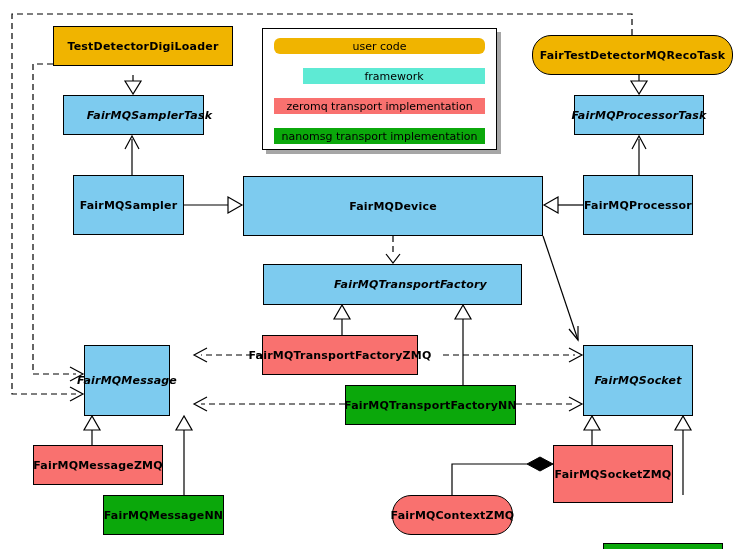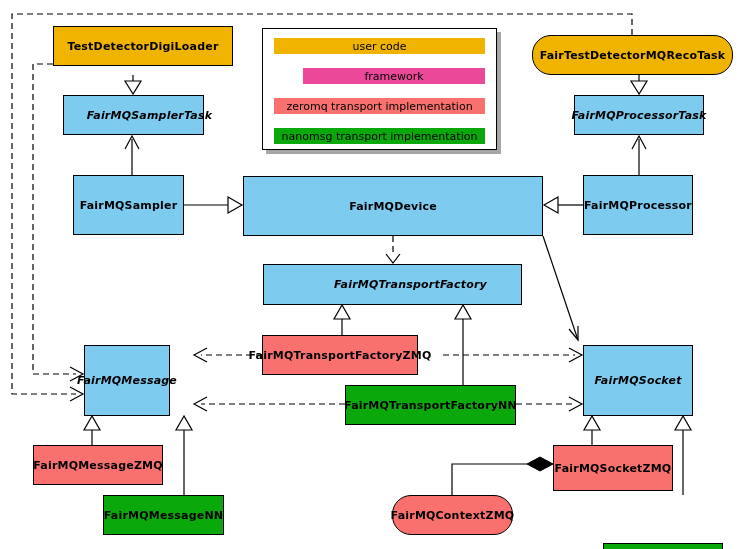--- a/index.html
+++ b/index.html
@@ -38,21 +38,21 @@
   #nd-sampler      {left:73px;  top:175px; width:111px; height:60px;}
   #nd-device       {left:243px; top:176px; width:300px; height:60px;}
   #nd-processor    {left:583px; top:175px; width:110px; height:60px;}
   #nd-factory      {left:263px; top:264px; width:259px; height:41px;}
   #nd-factoryzmq   {left:262px; top:335px; width:156px; height:40px;}
   #nd-factorynn    {left:345px; top:385px; width:171px; height:40px;}
   #nd-message      {left:84px;  top:345px; width:86px; height:71px;}
   #nd-socket       {left:583px; top:345px; width:110px; height:71px;}
   #nd-messagezmq   {left:33px;  top:445px; width:130px; height:40px;}
   #nd-messagenn    {left:103px; top:495px; width:121px; height:40px;}
-  #nd-socketzmq    {left:553px; top:445px; width:120px; height:46px;}
+  #nd-socketzmq    {left:553px; top:445px; width:120px; height:58px;}
   #nd-socketnn     {left:603px; top:495px; width:120px; height:40px;}
   #nd-contextzmq   {left:392px; top:495px; width:121px; height:40px;}
 </style>
 </head>
 <body>
 
 <div class="stage">
 
   <svg class="wires" aria-hidden="true">
 
@@ -156,22 +156,22 @@
       <polygon class="tri" points="683,416 675,430 691,430"></polygon>
     </g>
 
     <g>
       <path class="wire" d="M452 495 V464 H527"></path>
       <polygon class="diamond" points="527,464 540,457 553,464 540,471"></polygon>
     </g>
   </svg>
 
   <div class="legend">
-    <div class="legend-bar" style="background-color: rgb(240, 180, 0);">user code</div>
-    <div class="legend-bar" style="background-color: #ec4899; margin-left: 29px;">framework</div>
+    <div class="legend-bar" style="background-color: rgb(240, 180, 0); border-radius: 6px;">user code</div>
+    <div class="legend-bar" style="background-color: #5eead4; margin-left: 29px;">framework</div>
     <div class="legend-bar" style="background-color: rgb(249, 113, 111);">zeromq transport implementation</div>
     <div class="legend-bar" style="background-color: rgb(11, 168, 11);">nanomsg transport implementation</div>
   </div>
 
   <div class="node" id="nd-digiloader" style="background-color: rgb(240, 180, 0);">TestDetectorDigiLoader</div>
   <div class="node" id="nd-recotask" style="background-color: rgb(240, 180, 0); border-radius: 19px;">FairTestDetectorMQRecoTask</div>
   <div class="node abstract" id="nd-samplertask" style="background-color: rgb(125, 203, 239);">FairMQSamplerTask</div>
   <div class="node abstract" id="nd-processortask" style="background-color: rgb(125, 203, 239);">FairMQProcessorTask</div>
   <div class="node" id="nd-sampler" style="background-color: rgb(125, 203, 239);">FairMQSampler</div>
   <div class="node" id="nd-device" style="background-color: rgb(125, 203, 239);">FairMQDevice</div>

